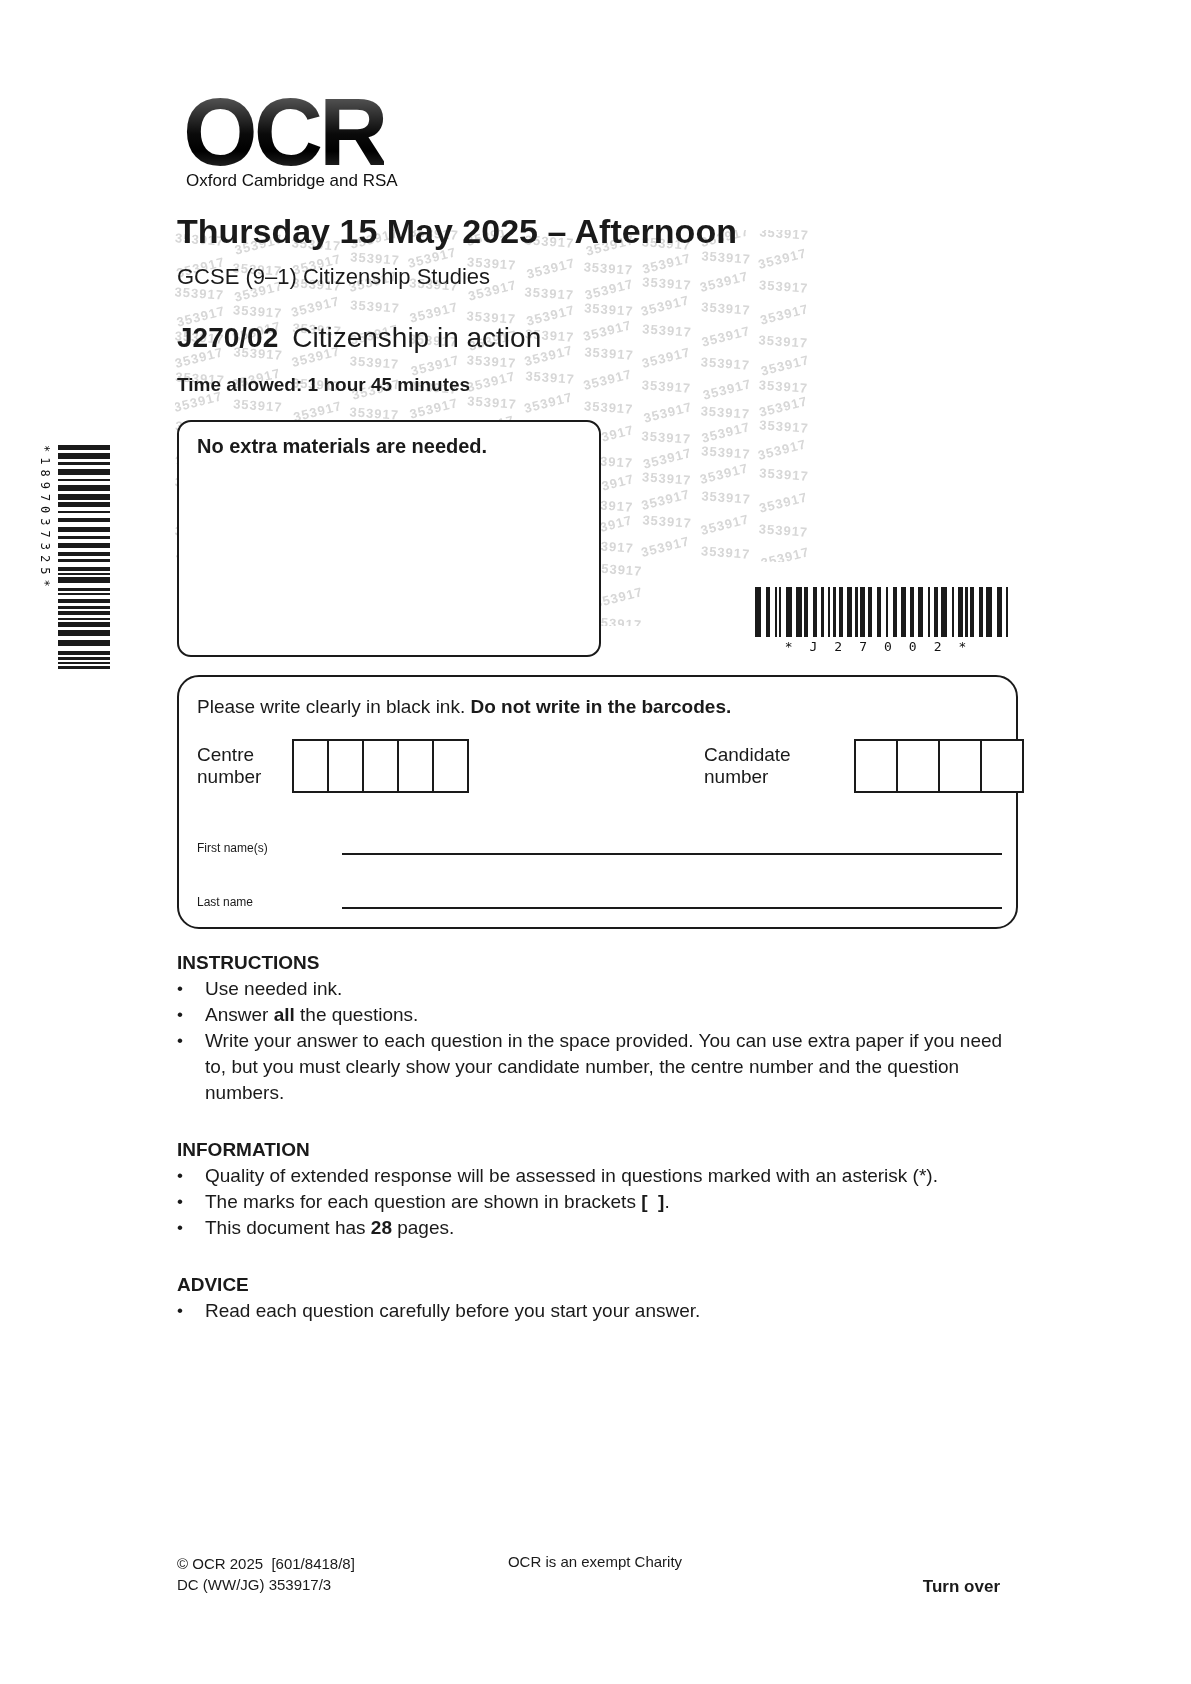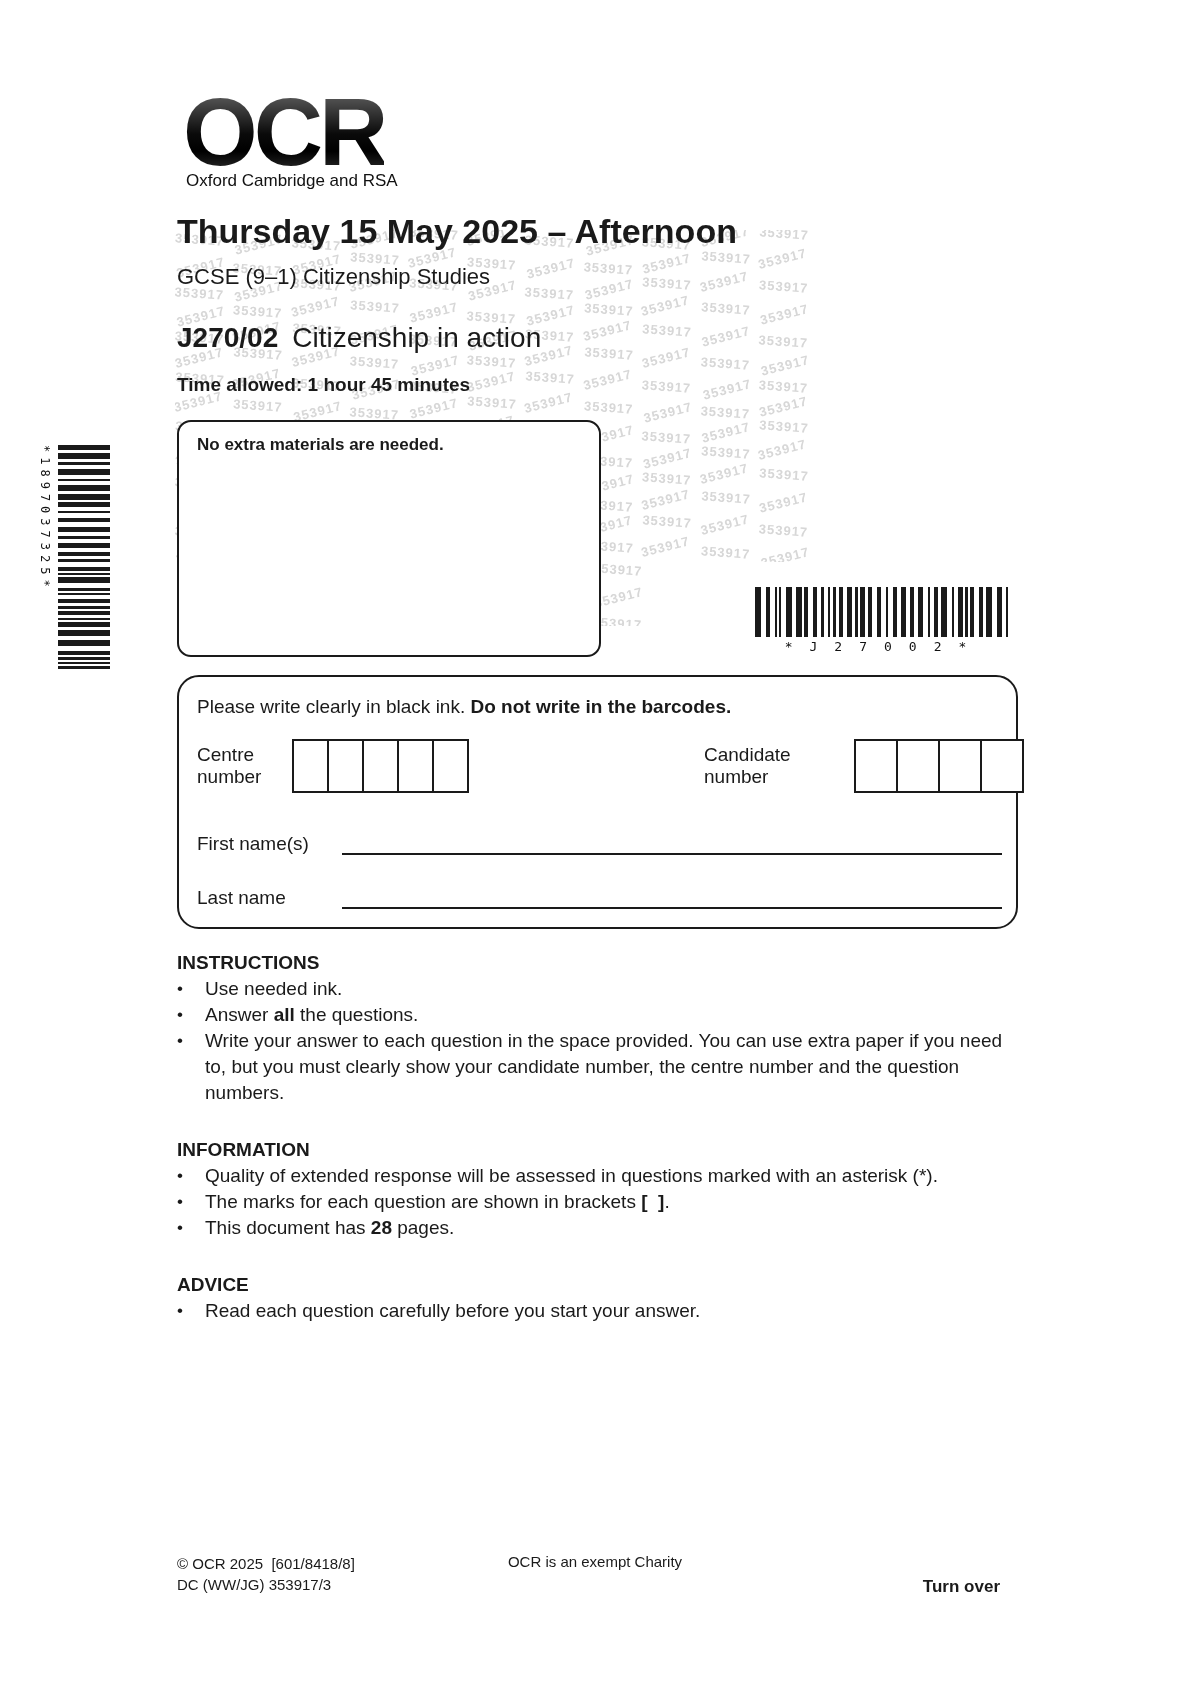--- a/index.html
+++ b/index.html
@@ -26,21 +26,21 @@
   .tagline{left:186px;top:171px;font-size:17px;color:#111;}
   .session{left:177px;top:212px;font-size:34px;font-weight:bold;}
   .qualification{left:177px;top:264px;font-size:22px;font-weight:normal;}
   .paper-line{left:177px;top:322px;font-size:28px;}
   .paper-line .code{font-weight:bold;margin-right:14px;}
   .time-allowed{left:177px;top:374px;font-size:19px;font-weight:bold;}
 
   
   .materials-box{left:177px;top:420px;width:420px;height:233px;border:2.5px solid #1a1a1a;
                  border-radius:14px;background:#fff;}
-  .materials-note{position:absolute;left:18px;top:13px;font-size:17px;font-weight:bold;}
+  .materials-note{position:absolute;left:18px;top:13px;font-size:20px;font-weight:bold;}
 
   
   .barcode-left{left:58px;top:445px;width:52px;height:226px;display:flex;flex-direction:column;}
   .barcode-left .bar{width:100%;background:#1a1a1a;flex:0 0 auto;}
   .barcode-left-text{left:36px;top:445px;height:226px;width:16px;
         writing-mode:vertical-rl;text-orientation:sideways;
         font-family:"DejaVu Sans Mono",monospace;font-size:12px;letter-spacing:5px;color:#111;}
   .barcode-right{left:755px;top:587px;width:258px;height:50px;display:flex;align-items:stretch;}
   .barcode-right .bar{height:100%;background:#1a1a1a;flex:0 0 auto;}
   .barcode-right-text{left:755px;top:639px;width:258px;text-align:center;
@@ -55,21 +55,21 @@
   .numbers-row{position:absolute;left:18px;top:62px;height:54px;display:flex;align-items:center;}
   .numbers-row .lbl{font-size:19px;}
   .lbl-centre{width:95px;}
   .lbl-candidate{margin-left:235px;width:150px;}
   .cells{display:flex;margin-left:0;}
   .cells .cell{width:33px;height:50px;border:2px solid #1a1a1a;margin-left:-2px;background:#fff;}
   .cells .cell:first-child{margin-left:0;}
   .cells-candidate .cell{width:40px;}
   .name-row{position:absolute;left:18px;display:flex;align-items:flex-end;height:28px;
             right:14px;}
-  .name-row .lbl{font-size:19px;width:145px;flex:0 0 auto;}
+  .name-row .lbl{font-size:12px;width:145px;flex:0 0 auto;}
   .name-row .write-line{flex:1;border-bottom:2px solid #1a1a1a;height:24px;}
   .row-first{top:150px;}
   .row-last{top:204px;}
 
   
   .sections{left:177px;top:950px;width:845px;font-size:19px;line-height:26px;}
   .section{margin-bottom:31px;}
   .section h3{margin:0;font-size:19px;line-height:26px;font-weight:bold;color:#1a1a1a;}
   .section ul{margin:0;padding:0;list-style:none;}
   .section li{display:flex;}

